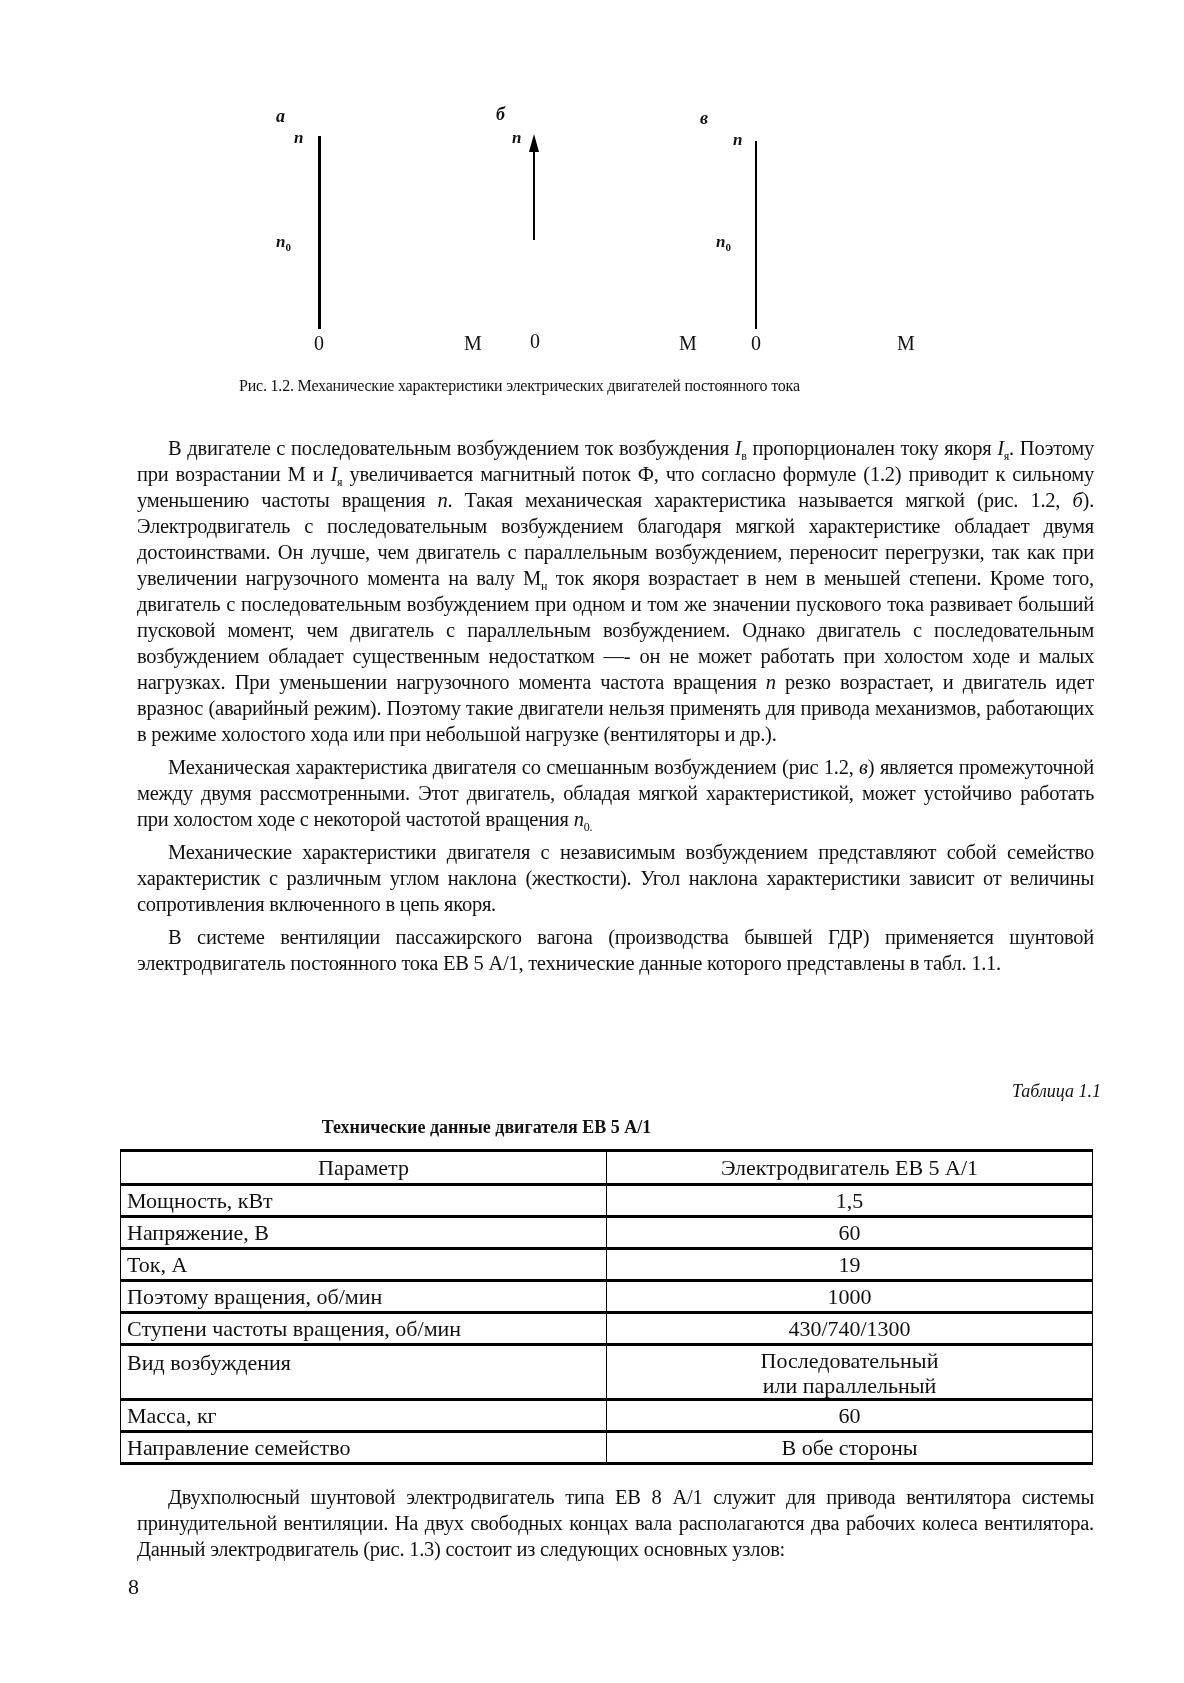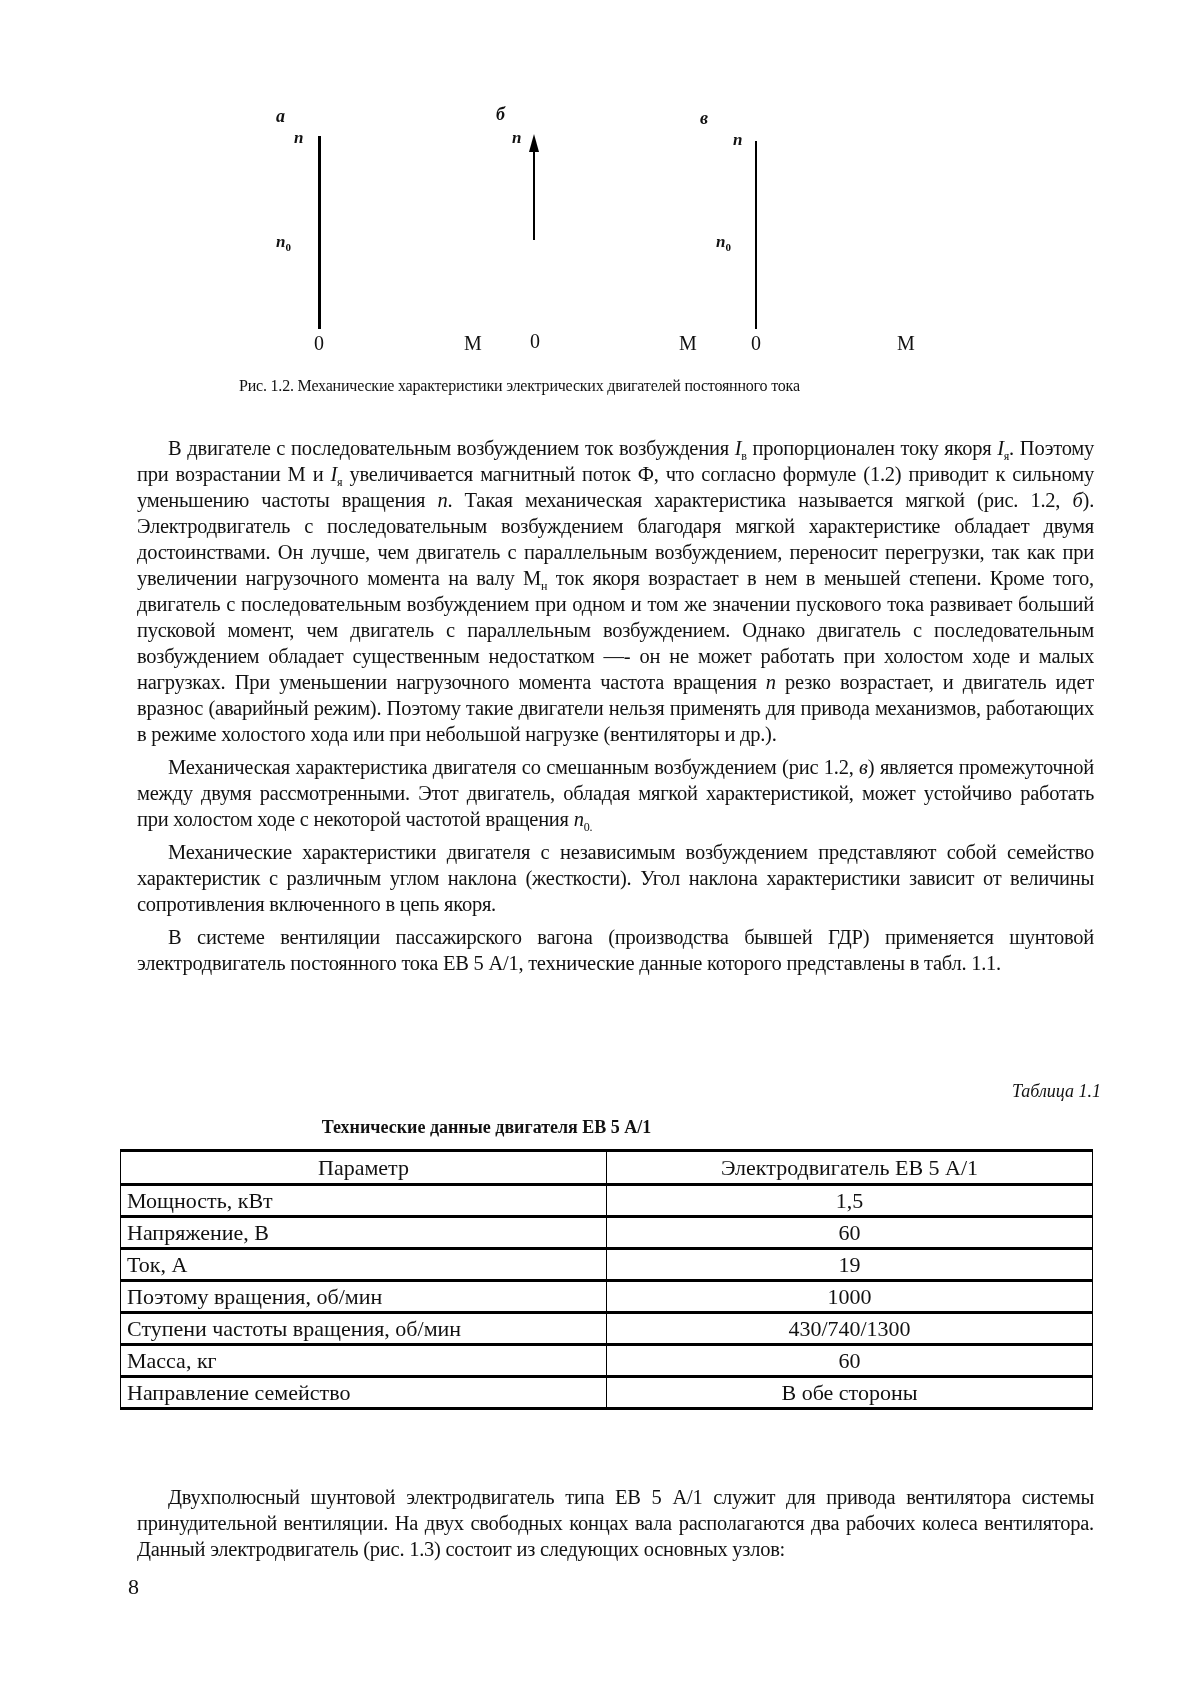--- a/index.html
+++ b/index.html
@@ -94,27 +94,34 @@
   </tr>
   <tr>
     <td>Поэтому вращения, об/мин</td>
     <td class="val">1000</td>
   </tr>
   <tr>
     <td>Ступени частоты вращения, об/мин</td>
     <td class="val">430/740/1300</td>
   </tr>
   <tr>
+    <td class="par2">Вид возбуждения</td>
+    <td class="val val2">
+          <div>Последовательный</div>
+          <div>или параллельный</div>
+        </td>
+  </tr>
+  <tr>
     <td>Масса, кг</td>
     <td class="val">60</td>
   </tr>
   <tr>
     <td>Направление семейство</td>
     <td class="val">В обе стороны</td>
   </tr>
 </tbody>
   </table>
 
 <div class="abs text-block" style="top:1477px;">
-  <p>Двухполюсный шунтовой электродвигатель типа ЕВ 5 А/1 служит для привода вентилятора системы принудительной вентиляции. На двух свободных концах вала располагаются два рабочих колеса вентилятора. Данный электродвигатель (рис. 1.3) состоит из следующих основных узлов:</p>
+  <p>Двухполюсный шунтовой электродвигатель типа ЕВ 8 А/1 служит для привода вентилятора системы принудительной вентиляции. На двух свободных концах вала располагаются два рабочих колеса вентилятора. Данный электродвигатель (рис. 1.3) состоит из следующих основных узлов:</p>
 </div>
 
 <div class="abs page-num">8</div>
 
 </body></html>

